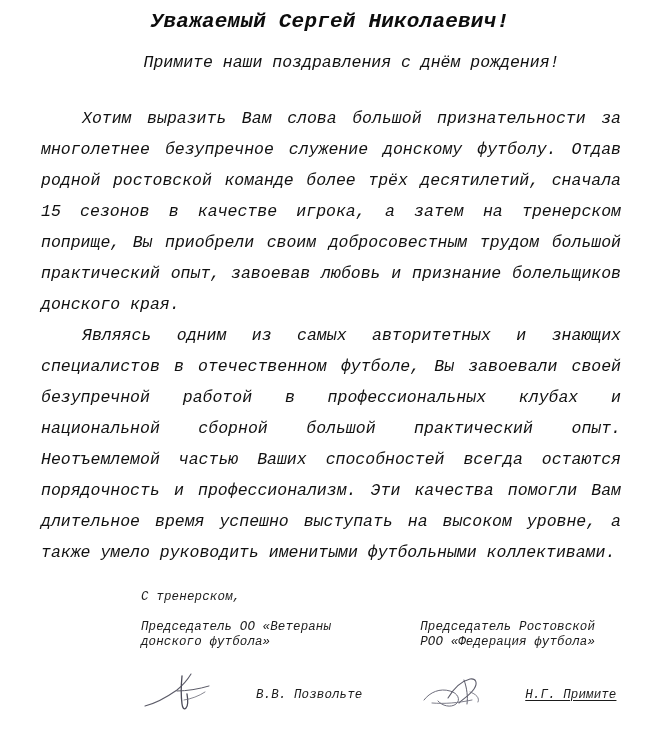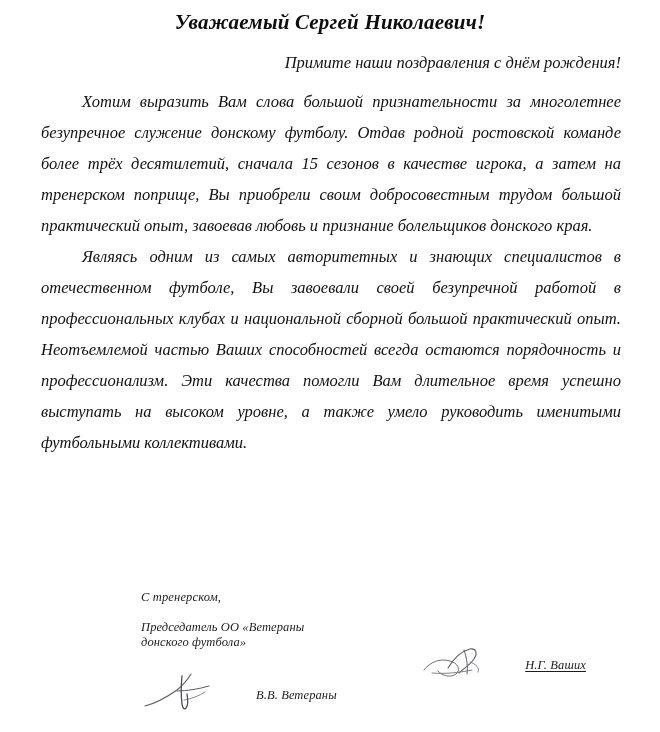--- a/index.html
+++ b/index.html
@@ -14,20 +14,21 @@
     overflow: hidden;
     font-family: "Liberation Serif", "DejaVu Serif", serif;
     color: #101010;
     -webkit-font-smoothing: antialiased;
   }
 
   .page {
     position: absolute;
     inset: 0;
     padding: 8px;
+    font-family: Liberation Mono, monospace;
   }
 
   
   .doc-title {
     position: absolute;
     top: 10px;
     left: 0;
     width: 660px;
     text-align: center;
     font-size: 21px;
@@ -49,22 +50,22 @@
     margin: 0 0 0 0;
     font-size: 16.5px;
     font-style: italic;
     line-height: 31px;
     text-align: justify;
     text-indent: 41px;
     color: #111111;
     hyphens: none;
   }
   .para.salutation {
-    text-align: right;
-    margin-bottom: 8px;
+    text-align: center;
+    margin-bottom: 25px;
   }
   .para + .para {
   }
 
   
   .sign-block {
     position: absolute;
     top: 588px;
     left: 141px;
     width: 500px;
@@ -157,33 +158,35 @@
       <div class="sign-col left">
         <div class="sign-role">Председатель ОО «Ветераны
 донского футбола»</div>
         <div class="sign-row">
           <svg class="signature-mark" viewBox="0 0 96 46" fill="none" xmlns="http://www.w3.org/2000/svg">
             <path d="M4 36 C16 33, 26 27, 36 20 C42 15, 47 9, 50 4" stroke="#5b5b68" stroke-width="1.1" stroke-linecap="round" fill="none"></path>
             <path d="M41 6 C40 16, 40 26, 41 34 C41.5 38, 43 40, 45 38 C47 36, 47 30, 46 24" stroke="#4a4a58" stroke-width="1.3" stroke-linecap="round" fill="none"></path>
             <path d="M36 21 C46 21, 58 19, 68 16" stroke="#5b5b68" stroke-width="1.0" stroke-linecap="round" fill="none"></path>
             <path d="M43 30 C50 29, 58 26, 64 22" stroke="#6a6a76" stroke-width="0.8" stroke-linecap="round" fill="none"></path>
           </svg>
-          <div class="sign-name">В.В. Ветераны</div>
+          <div class="sign-name">В.В. Позвольте</div>
         </div>
       </div>
 
       <div class="sign-col right">
+        <div class="sign-role">Председатель Ростовской
+РОО «Федерация футбола»</div>
         <div class="sign-row">
           <svg class="signature-mark" viewBox="0 0 100 46" fill="none" xmlns="http://www.w3.org/2000/svg">
             <path d="M6 30 C12 22, 22 18, 32 21 C40 23, 43 30, 38 34 C33 38, 24 36, 20 31" stroke="#6e6e7c" stroke-width="1.0" stroke-linecap="round" fill="none"></path>
             <path d="M30 28 C36 18, 44 11, 52 9 C58 8, 60 13, 56 19 C52 25, 45 29, 41 33" stroke="#5d5d6b" stroke-width="1.1" stroke-linecap="round" fill="none"></path>
             <path d="M46 10 C49 18, 50 27, 49 34" stroke="#5d5d6b" stroke-width="1.0" stroke-linecap="round" fill="none"></path>
             <path d="M14 33 C26 34, 40 33, 54 30" stroke="#70707e" stroke-width="0.9" stroke-linecap="round" fill="none"></path>
             <path d="M52 22 C58 24, 62 28, 60 32" stroke="#70707e" stroke-width="0.9" stroke-linecap="round" fill="none"></path>
           </svg>
-          <div class="sign-name">Н.Г. Ваших</div>
+          <div class="sign-name">Н.Г. Примите</div>
         </div>
       </div>
 
     </div>
   </div>
 
 </div>
 
 </body></html>

